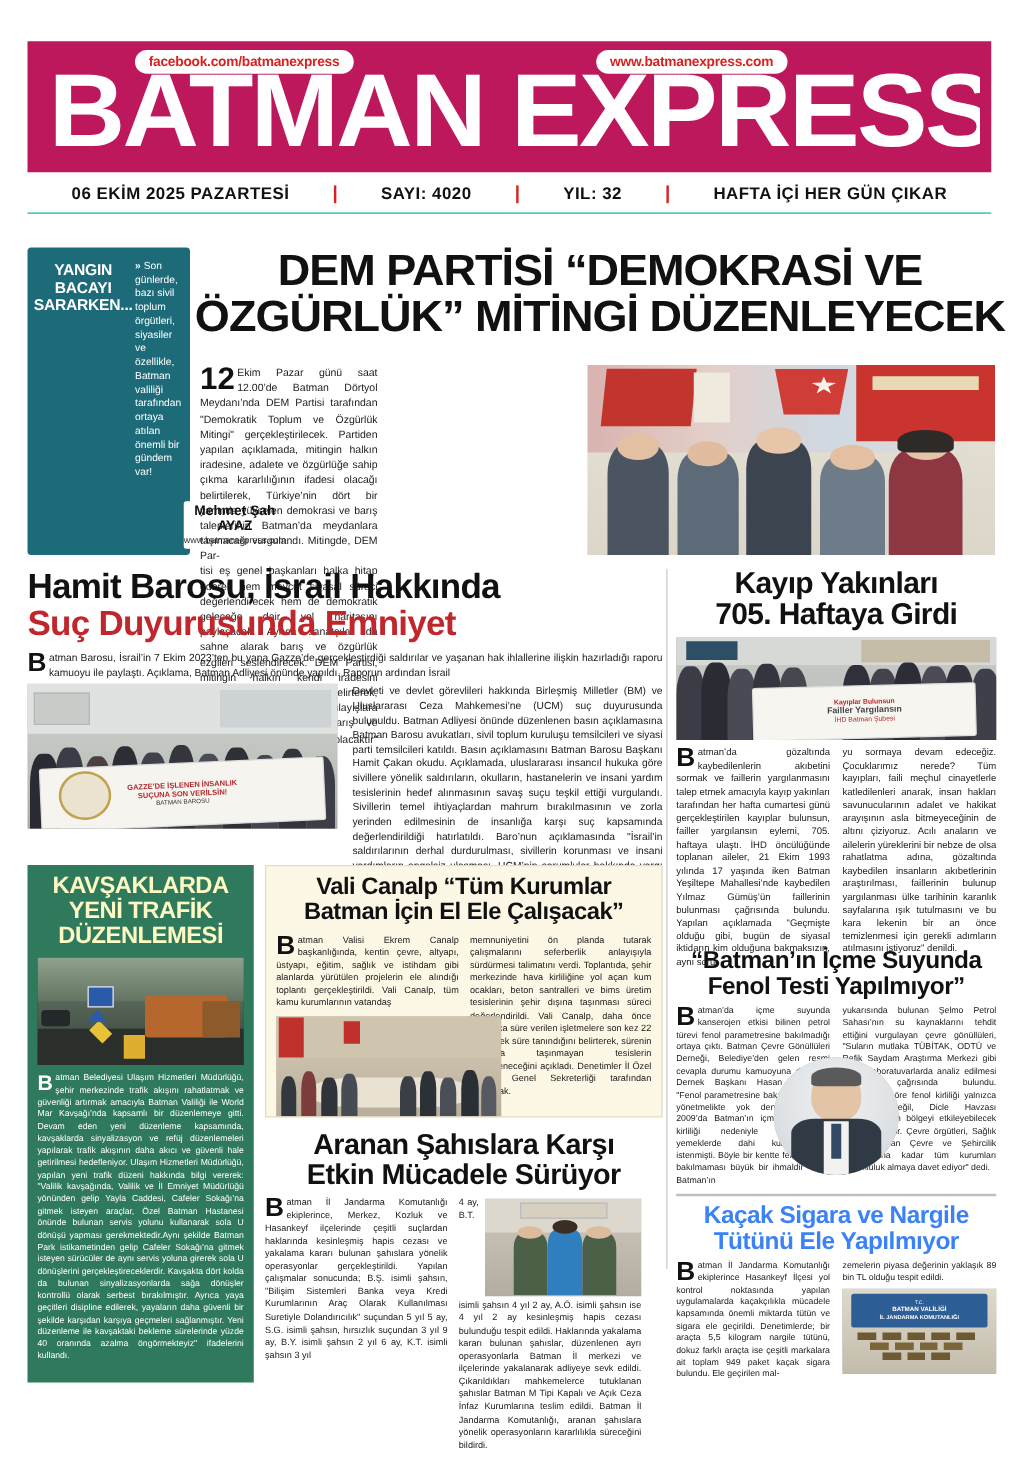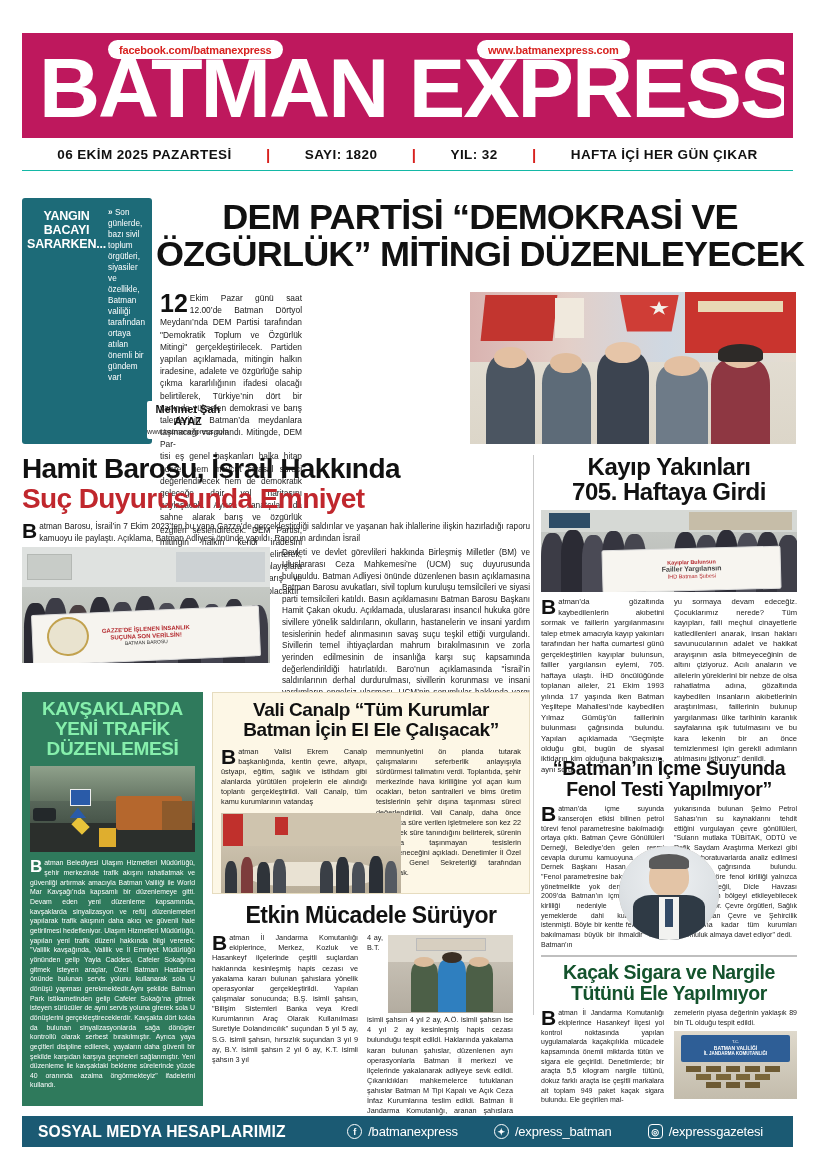--- a/index.html
+++ b/index.html
@@ -133,21 +133,21 @@
   .kayip-photo { margin-top: 6px; width: 256px; height: 82px; overflow:hidden; background:#bdb9b3; }
   .kayip-cols { margin-top: 5px; display:flex; gap: 10px; }
   .kayip-cols > div { width: 123px; font-size: 7.6px; line-height: 1.38; text-align: justify; color:#1a1a1a; }
 
   
   .traffic {
     position: absolute; left: 22px; top: 692px; width: 181px; height: 414px;
     background: #2f7a5c; padding: 7px 8px;
   }
   .traffic h3 {
-    color:#86efac; font-weight:bold; font-size: 19px; line-height: 1.06;
+    color:#fef9c3; font-weight:bold; font-size: 19px; line-height: 1.06;
     text-align: center; letter-spacing: -0.4px;
   }
   .traffic-photo { margin-top: 7px; width: 165px; height: 86px; overflow:hidden; background:#294d3f; }
   .traffic-body {
     margin-top: 6px; color:#fff; font-size: 6.9px; line-height: 1.40; text-align: justify;
   }
 
   
   .canalp {
     position: absolute; left: 212px; top: 692px; width: 318px; height: 202px;
@@ -182,21 +182,21 @@
   .fenol-photo {
     position:absolute; left: 78px; top: 88px; width: 100px; height: 94px;
     border-radius:50%; overflow:hidden; background:#b9b2a8;
   }
 
   
   .sigara { position:absolute; left:541px; top: 955px; width: 256px; }
   .sigara-rule { height:2px; background:#bfbfbf; margin-bottom:5px; }
   .sigara h3 {
     font-size: 19.5px; font-weight:bold; line-height:1.06; text-align:center;
-    color:#14532d; letter-spacing:-0.4px;
+    color:#3b82f6; letter-spacing:-0.4px;
   }
   .sigara-cols { margin-top:5px; display:flex; gap:10px; }
   .sigara-cols > div { width:123px; font-size:7px; line-height:1.38; text-align:justify; color:#1a1a1a;}
   .sigara-photo { margin-top:3px; width:123px; height:68px; overflow:hidden; background:#a9a399; }
 
   
   .footer {
     position: absolute; left: 22px; top: 1116px; width: 771px; height: 31px;
     background: #1b5a73; display:flex; align-items:center; padding: 0 16px;
   }
@@ -236,21 +236,21 @@
     <div class="url-pill fb">facebook.com/batmanexpress</div>
     <div class="url-pill web">www.batmanexpress.com</div>
     <div class="logo-wrap">
       <div class="logo-text">BATMAN EXPRESS</div>
     </div>
   </div>
 
   <div class="datebar">
     <span class="seg">06  EKİM  2025  PAZARTESİ</span>
     <span class="sep">|</span>
-    <span class="seg">SAYI: 1820</span>
+    <span class="seg">SAYI: 4020</span>
     <span class="sep">|</span>
     <span class="seg">YIL: 32</span>
     <span class="sep">|</span>
     <span class="seg">HAFTA İÇİ HER GÜN ÇIKAR</span>
   </div>
 
   <div class="columnist">
     <div class="col-photo">
       <div class="ph" style="background:linear-gradient(160deg,#3f7f73 0%,#2c6a63 45%,#1d5b57 100%)">
         <div style="position:absolute;left:6%;top:4%;width:34%;height:52%;background:#2a625c;border-left:3px solid #1b4b47"></div>
@@ -437,20 +437,21 @@
             </div>
           </div>
         </div>
       </div>
       <div>memnuniyetini ön planda tutarak çalışmalarını seferberlik anlayışıyla sürdürmesi talimatını verdi. Toplantıda, şehir merkezinde hava kirliliğine yol açan kum ocakları, beton santralleri ve bims üretim tesislerinin şehir dışına taşınması süreci değerlendirildi. Vali Canalp, daha önce defalarca süre verilen işletmelere son kez 22 günlük ek süre tanındığını belirterek, sürenin sonunda taşınmayan tesislerin mühürleneceğini açıkladı. Denetimler İl Özel İdaresi Genel Sekreterliği tarafından yapılacak.</div>
     </div>
   </div>
 
   <div class="aranan">
     <h3>
+      <div>Aranan Şahıslara Karşı</div>
       <div>Etkin Mücadele Sürüyor</div>
     </h3>
     <div class="aranan-cols">
       <div>
         <span class="dropcap">B</span><span>atman İl Jandarma Komutanlığı ekiplerince, Merkez, Kozluk ve Hasankeyf ilçelerinde çeşitli suçlardan haklarında kesinleşmiş hapis cezası ve yakalama kararı bulunan şahıslara yönelik operasyonlar gerçekleştirildi. Yapılan çalışmalar sonucunda; B.Ş. isimli şahsın, "Bilişim Sistemleri Banka veya Kredi Kurumlarının Araç Olarak Kullanılması Suretiyle Dolandırıcılık" suçundan 5 yıl 5 ay, S.G. isimli şahsın, hırsızlık suçundan 3 yıl 9 ay, B.Y. isimli şahsın 2 yıl 6 ay, K.T. isimli şahsın 3 yıl</span>
       </div>
       <div>
         <div class="aranan-photo">
           <div class="ph" style="background:linear-gradient(180deg,#cfc9bd 0%,#b3aca0 100%)">
             <div style="position:absolute;left:0;top:0;width:100%;height:34%;background:#ddd8cd"></div>
@@ -520,29 +521,14 @@
             <div style="position:absolute;left:66%;top:64%;width:12%;height:9%;background:#7a6639"></div>
             <div style="position:absolute;left:26%;top:76%;width:12%;height:9%;background:#6d5a33"></div>
             <div style="position:absolute;left:42%;top:76%;width:12%;height:9%;background:#6d5a33"></div>
             <div style="position:absolute;left:58%;top:76%;width:12%;height:9%;background:#6d5a33"></div>
           </div>
         </div>
       </div>
     </div>
   </div>
 
-  <div class="footer">
-    <div class="footer-title">SOSYAL MEDYA HESAPLARIMIZ</div>
-    <div class="social" style="margin-left:40px">
-      <span class="ic">f</span>
-      <span class="hnd">/batmanexpress</span>
-    </div>
-    <div class="social">
-      <span class="ic">✦</span>
-      <span class="hnd">/express_batman</span>
-    </div>
-    <div class="social">
-      <span class="ic sq">◎</span>
-      <span class="hnd">/expressgazetesi</span>
-    </div>
-  </div>
 
 </div>
 
 </body></html>

